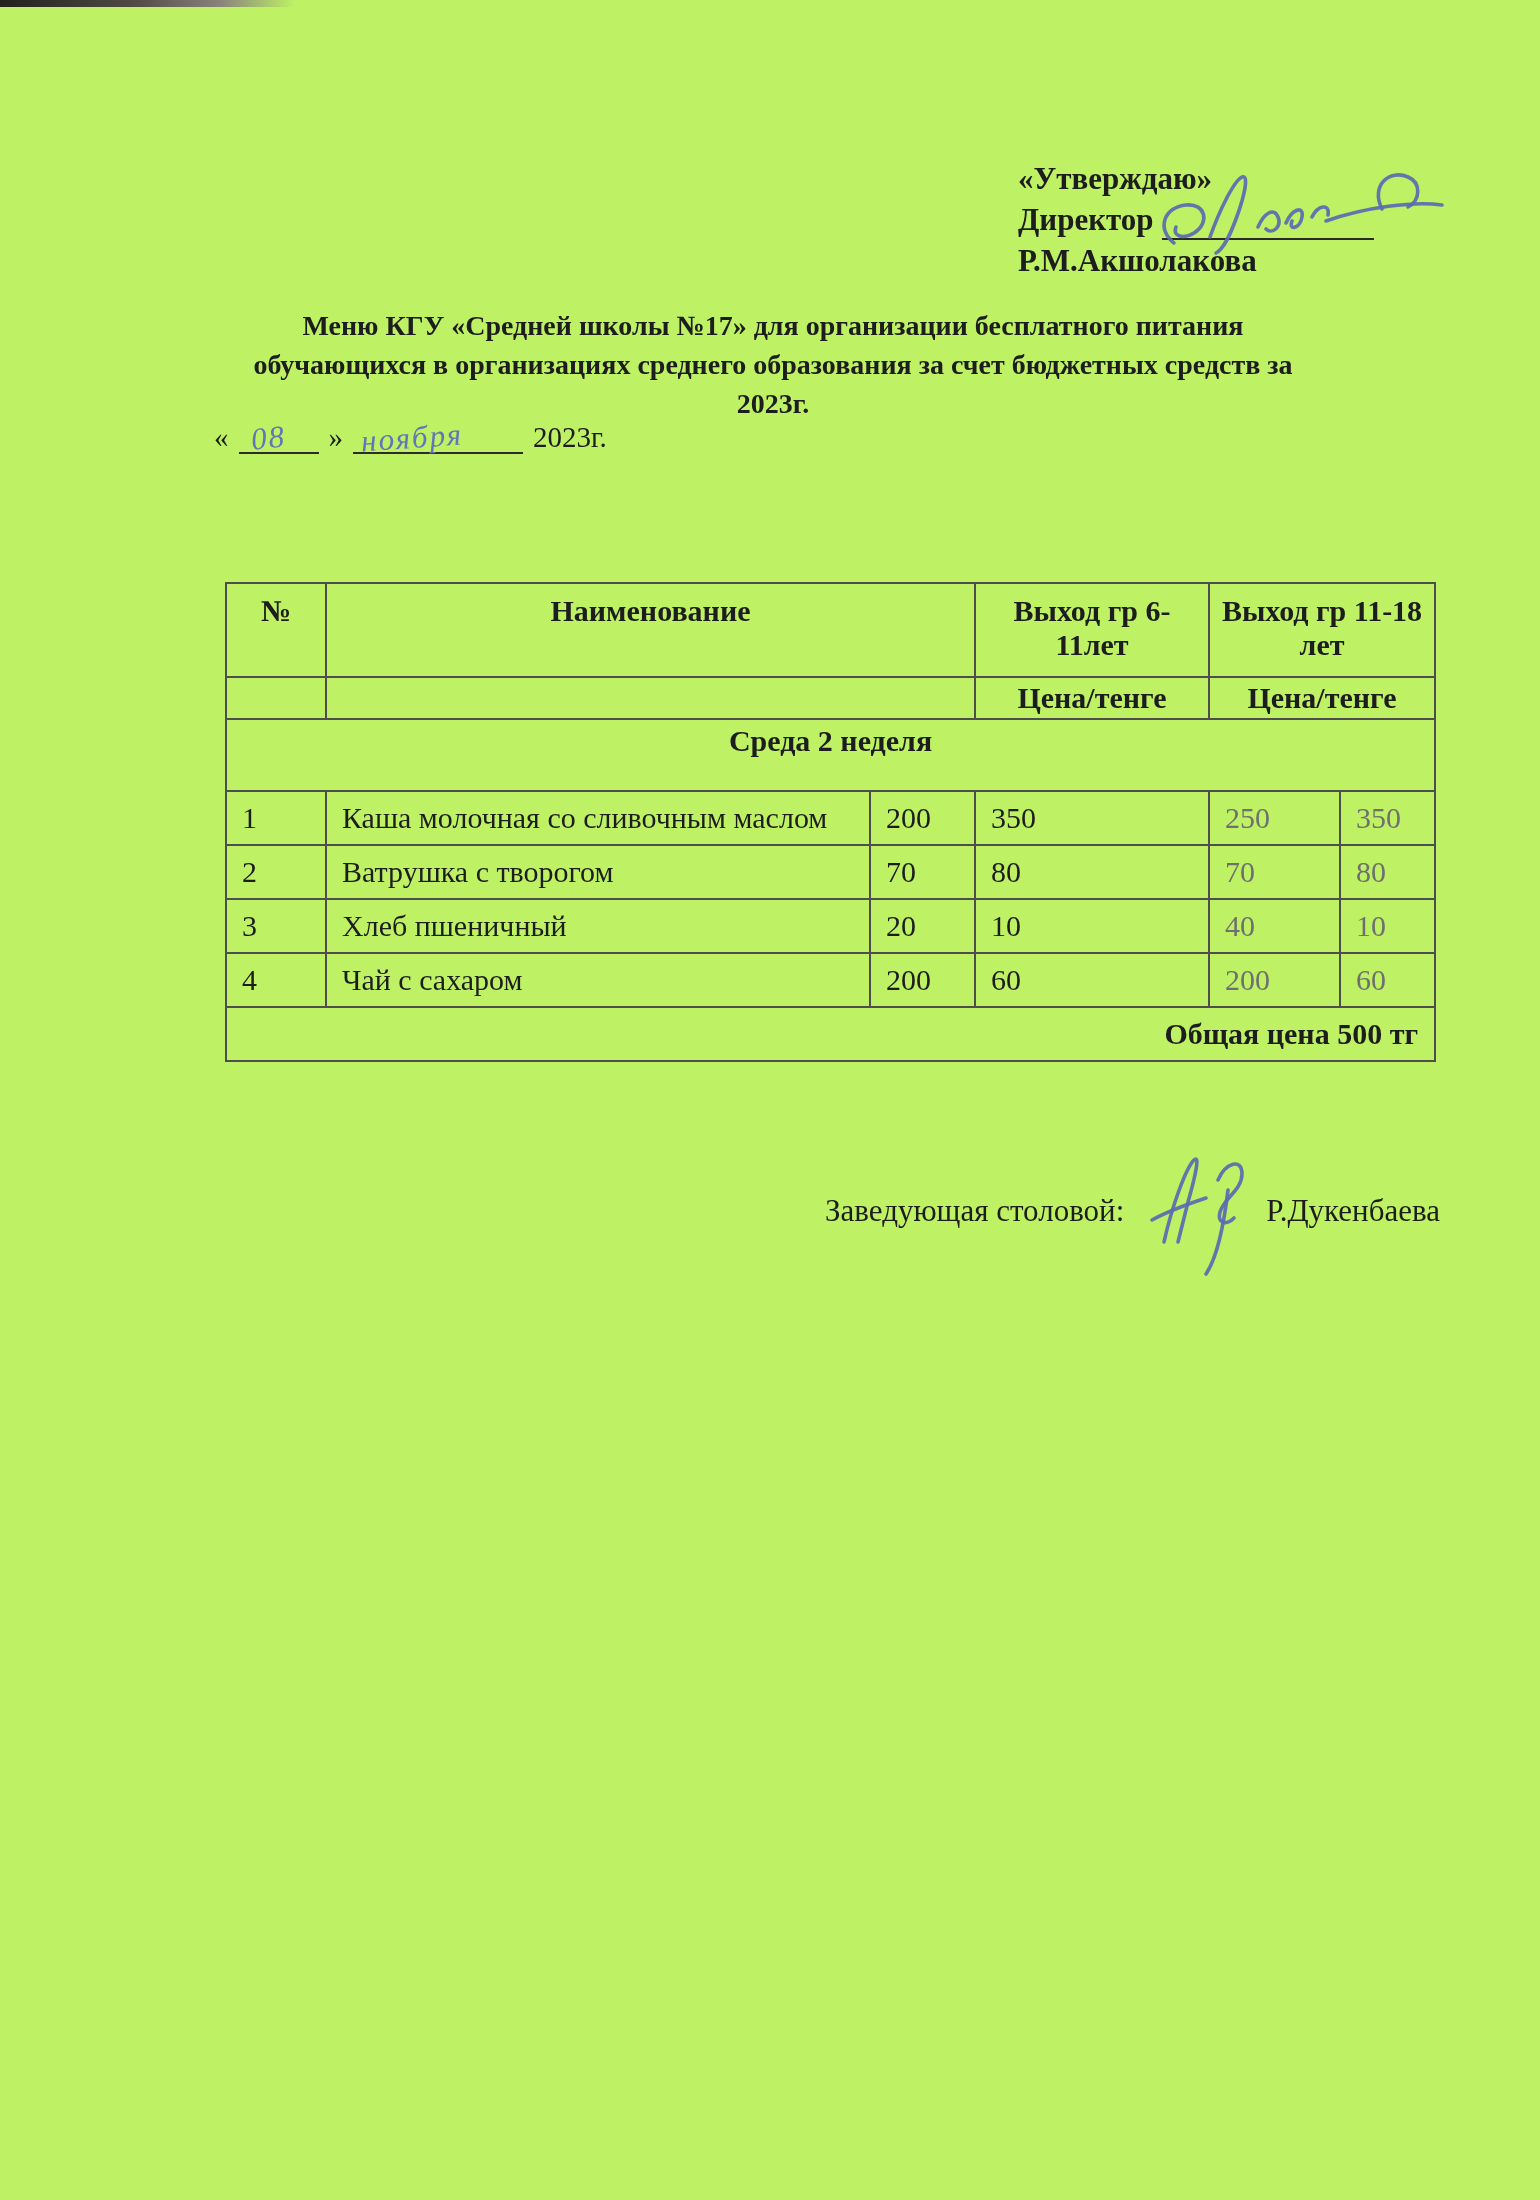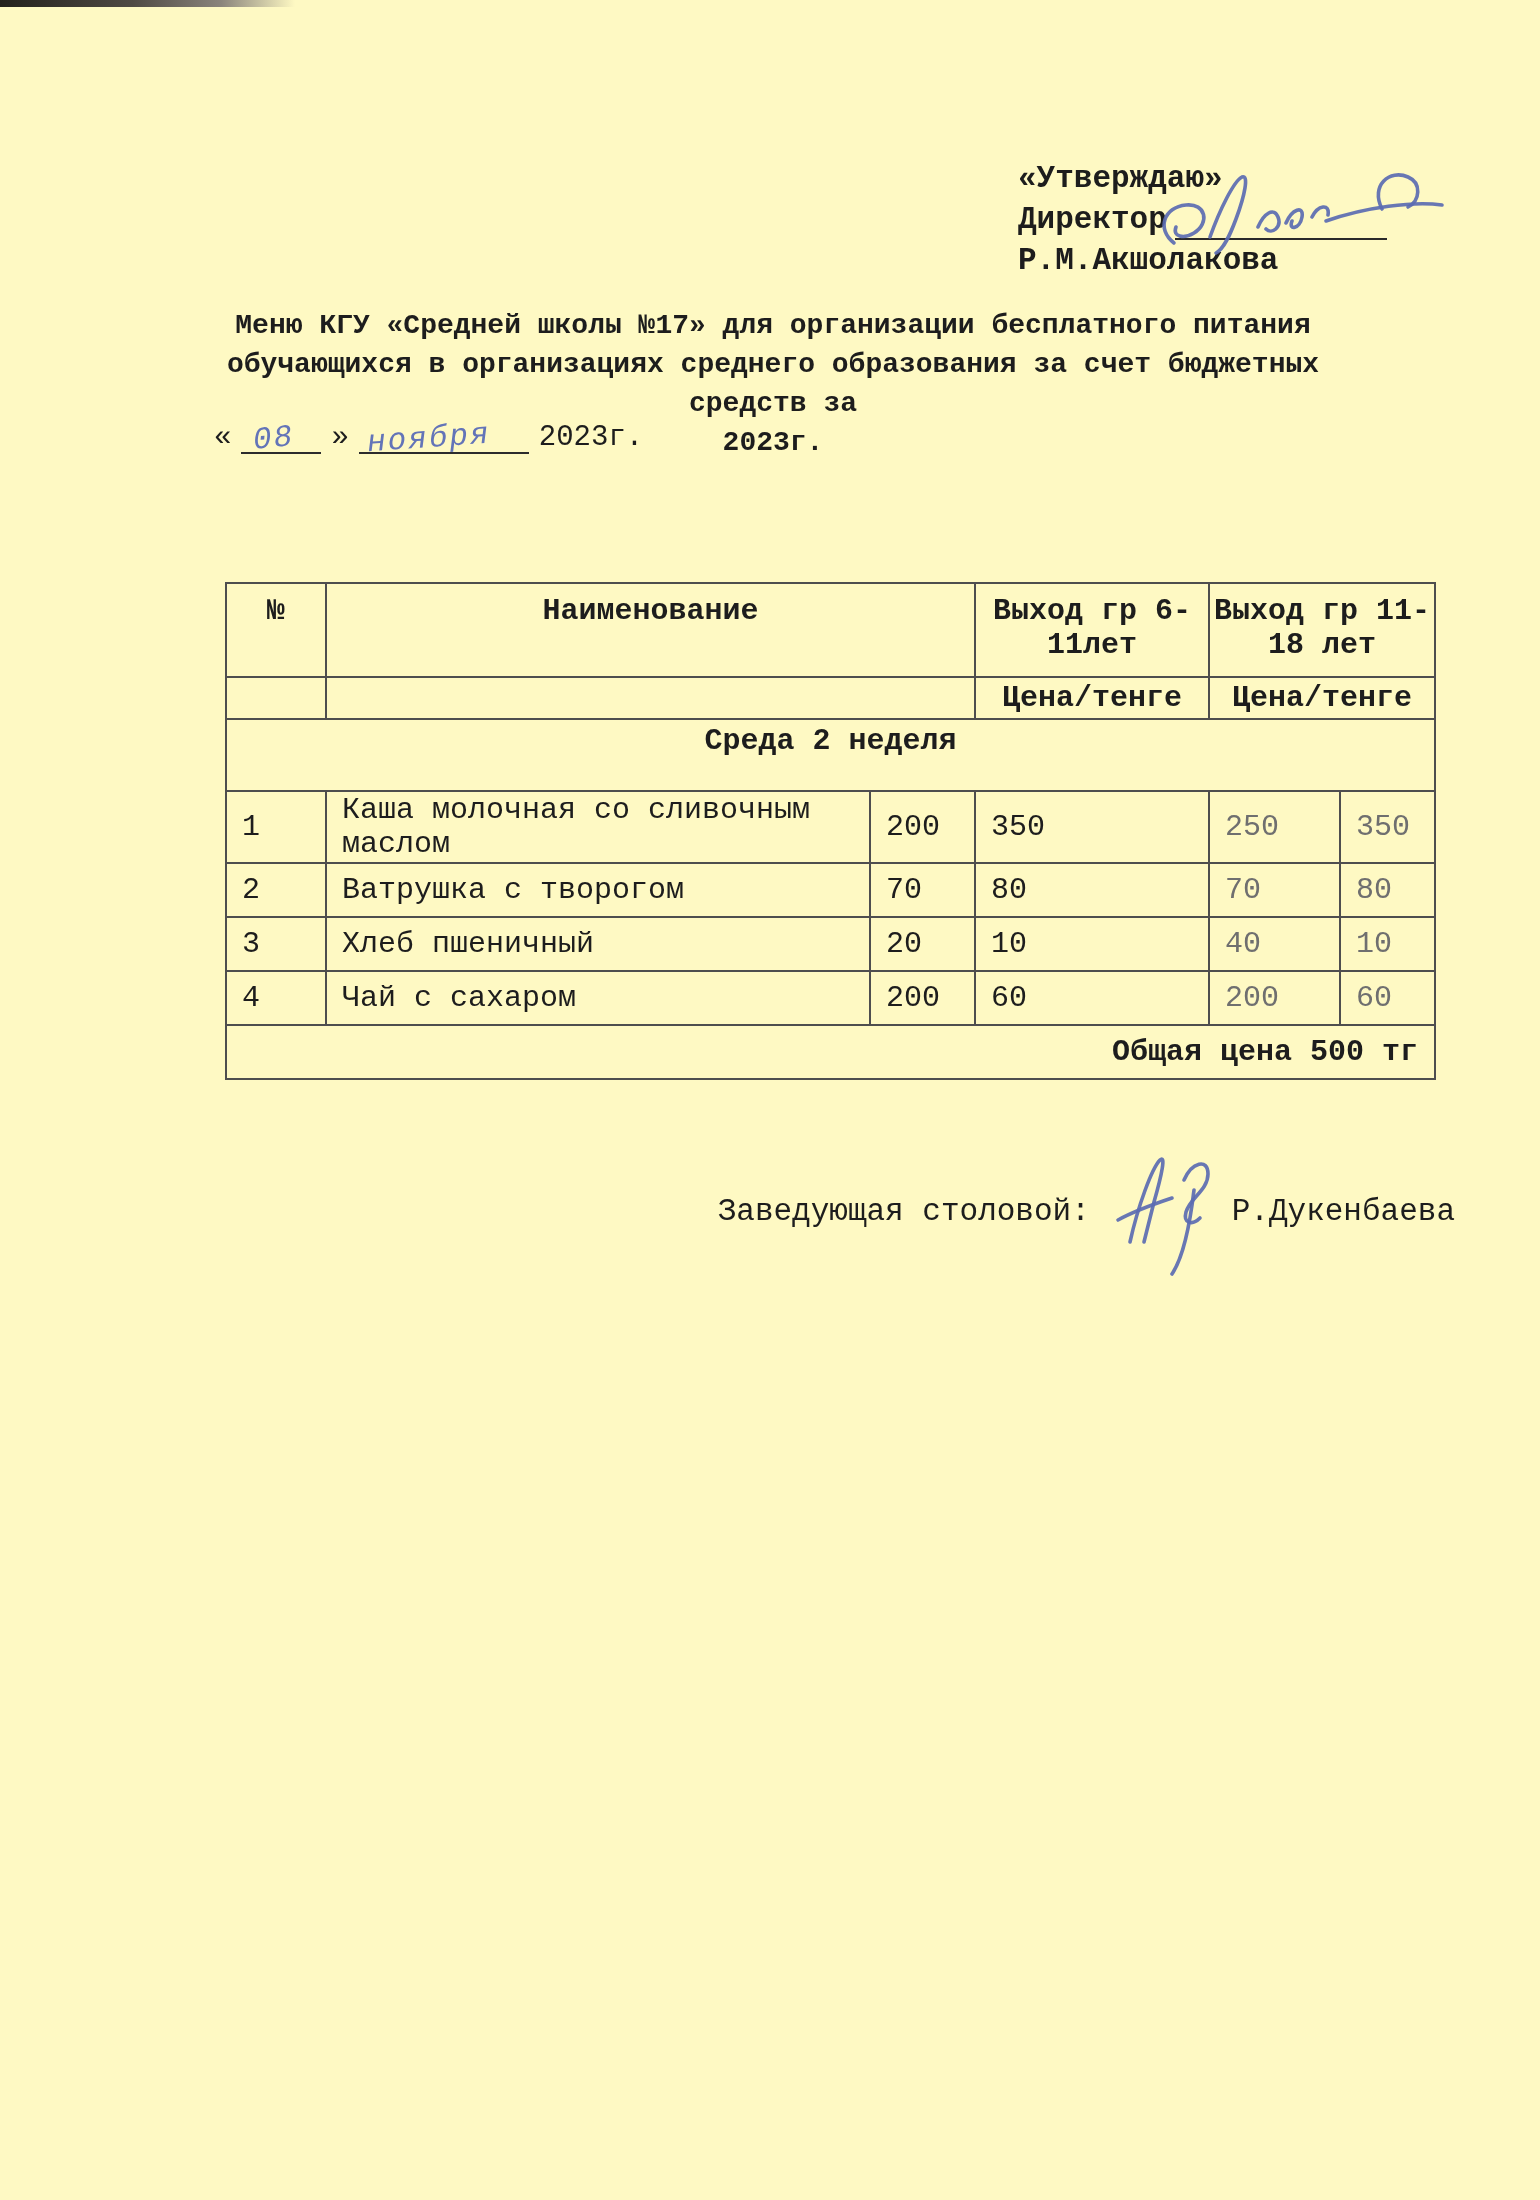--- a/index.html
+++ b/index.html
@@ -1,19 +1,19 @@
 <!DOCTYPE html>
 <html><head>
 <meta charset="utf-8">
 <style>
   html,body { margin:0; padding:0; background:#ffffff; }
   .page {
     position:relative; width:1540px; height:2200px;
-    background:#fef9c3; overflow:hidden;
-    font-family:Liberation Mono, monospace; color:#1d1d1d;
+    background:#bef264; overflow:hidden;
+    font-family:Liberation Serif, serif; color:#1d1d1d;
   }
   
   .streak {
     position:absolute; top:0; left:0; width:295px; height:7px;
     background:linear-gradient(90deg,#23211c 0%,#4f4a44 45%,#8a847c 75%,rgba(140,135,128,0) 100%);
   }
   
   .approval {
     position:absolute; left:1018px; top:158px; width:430px;
     font-weight:bold; font-size:31px; line-height:41px;
@@ -61,21 +61,21 @@
   tr.week-row td { font-weight:bold; text-align:center; vertical-align:top; padding-top:4px; }
   tr.data-row { height:54px; }
   tr.data-row td { vertical-align:middle; text-align:left; padding-left:15px; }
   tr.data-row td.faded { color:#6f6f6f; }
   tr.total-row { height:54px; }
   tr.total-row td { font-weight:bold; text-align:right; padding-right:16px; vertical-align:middle; }
   
   .sig-row {
     position:absolute; display:flex; align-items:center; font-size:31px; gap:10px;
   }
-  .sig-row-1 { top:1180px; right:85px; }
+  .sig-row-1 { top:1180px; right:100px; }
   .sig-row-2 { top:1248px; right:103px; }
   .sig-svg { margin:-34px -4px; }
 </style>
 </head>
 <body>
 
 <div class="page">
 
   <div class="streak"></div>
 

